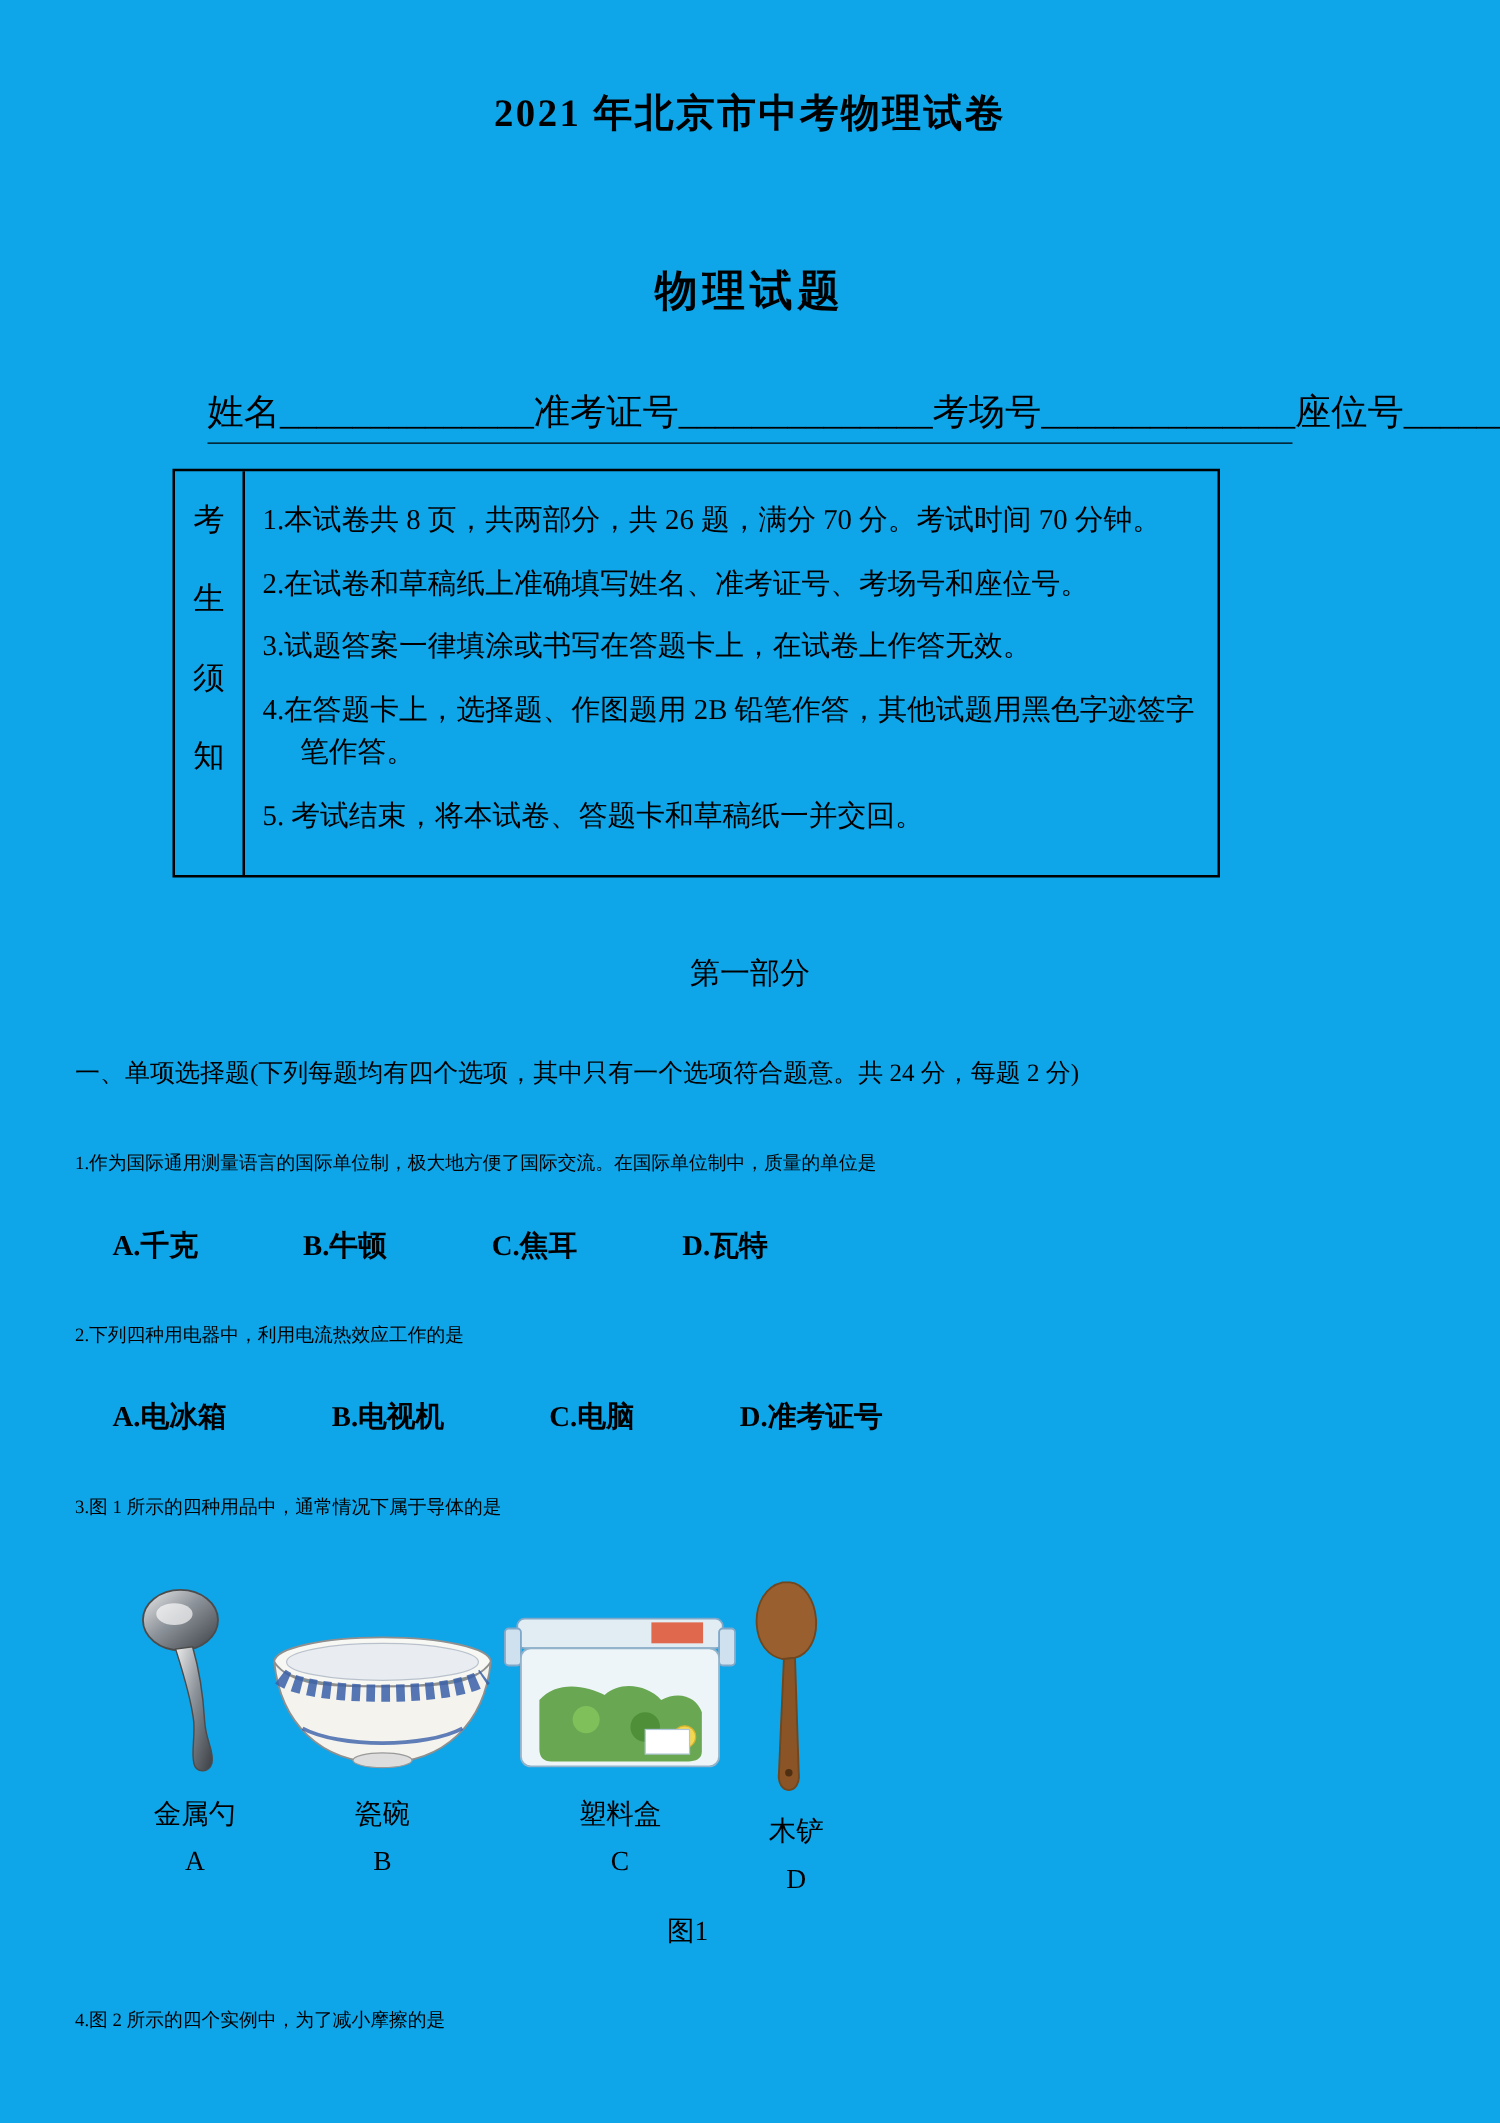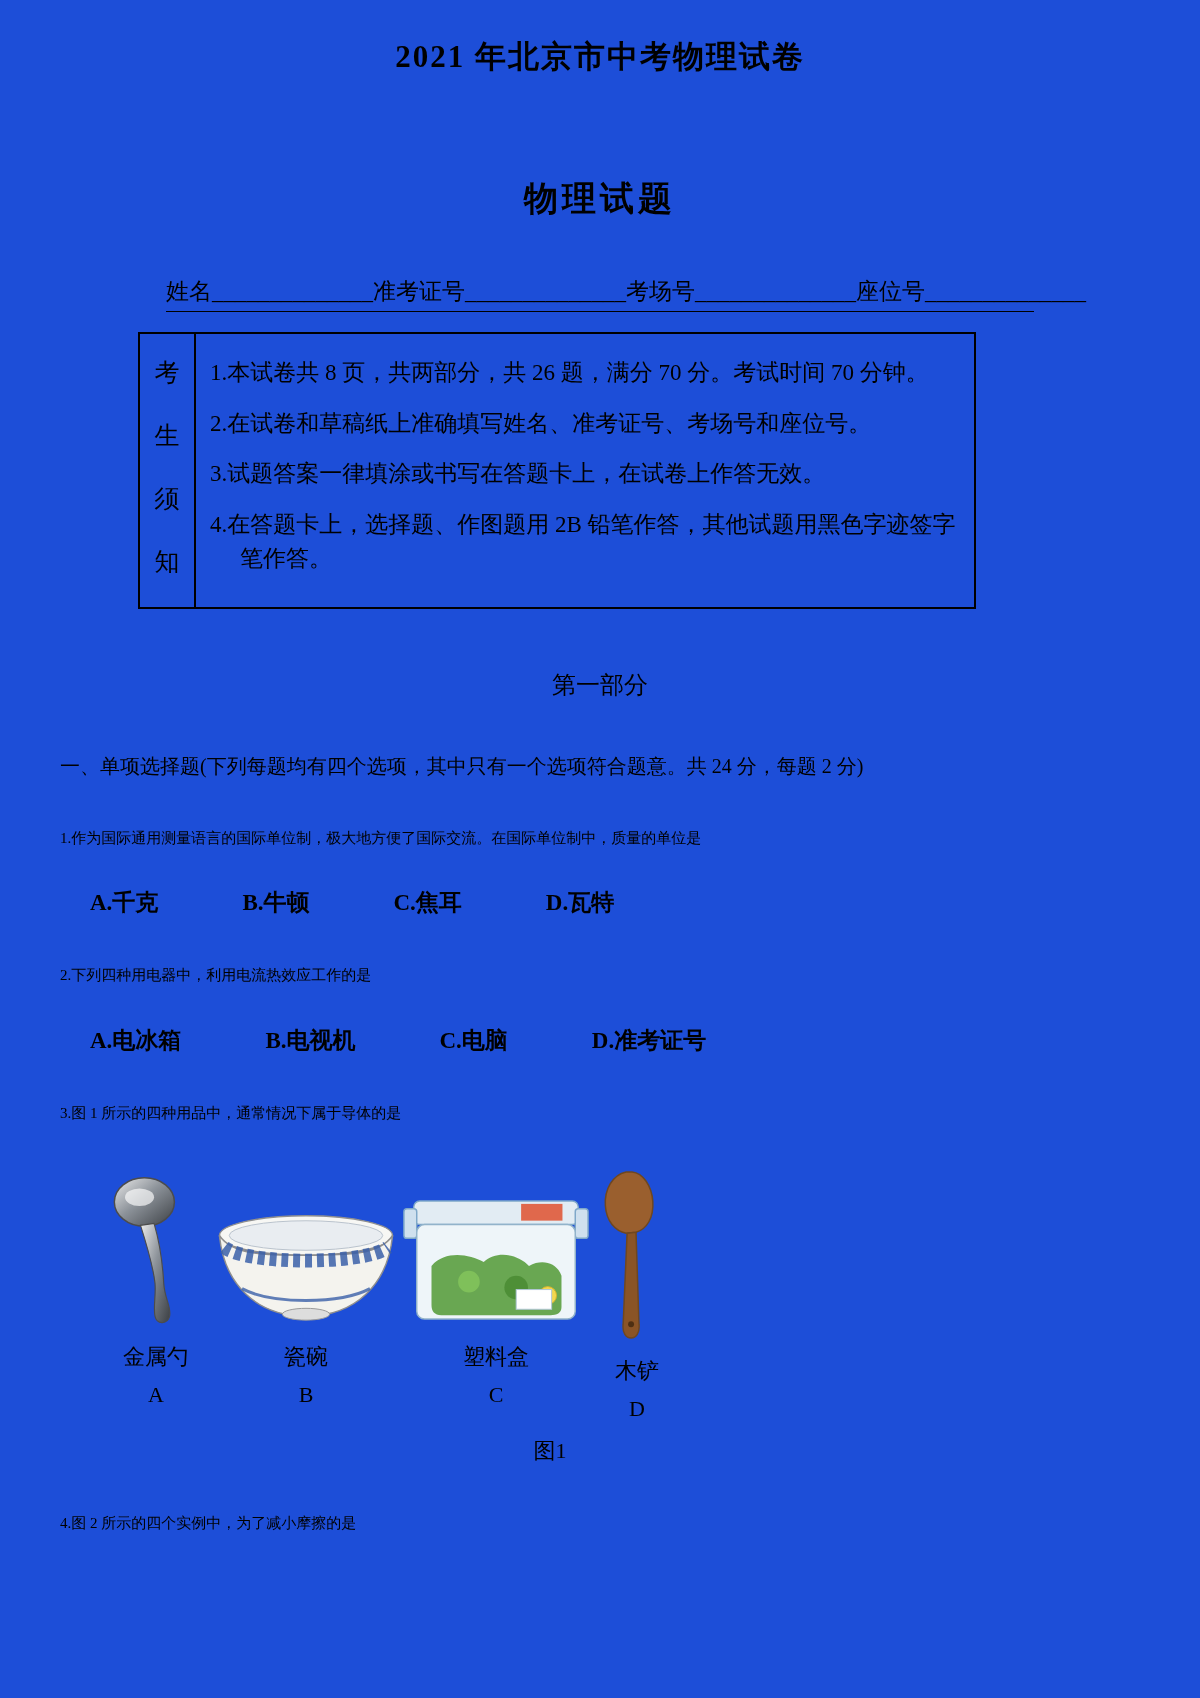--- a/index.html
+++ b/index.html
@@ -1,28 +1,28 @@
 <!DOCTYPE html>
 <html><head>
 <meta charset="utf-8">
 <style>
   * { margin:0; padding:0; box-sizing:border-box; }
   html,body { background:#ffffff; }
   body {
     width:1200px; min-height:1698px; margin:0 auto; color:#000;
     font-family:"Liberation Serif","DejaVu Serif",serif;
   }
-  .page { position:relative; width:1200px; min-height:1698px; padding:36px 60px 30px; background:#1d4ed8; }
+  .page { position:relative; width:1200px; min-height:1698px; padding:70px 60px 30px; background:#0ea5e9; }
 
   .doc-title { text-align:center; font-size:31px; font-weight:bold; letter-spacing:2px; }
   .doc-subtitle { text-align:center; font-size:34px; font-weight:bold; margin-top:98px; letter-spacing:4px; }
 
   .fields-row {
     margin:54px auto 0; width:868px; display:flex; justify-content:space-between;
-    font-size:23px; border-bottom:1.5px solid #000; padding-bottom:4px; white-space:nowrap;
+    font-size:29px; border-bottom:1.5px solid #000; padding-bottom:4px; white-space:nowrap;
   }
   .fields-row .blank { letter-spacing:0; }
 
   .notice-box { display:flex; border:2px solid #000; margin:20px 0 0 78px; width:838px; }
   .notice-side {
     width:56px; border-right:2px solid #000; display:flex; flex-direction:column;
     align-items:center; padding:22px 0; font-size:25px; gap:30px;
   }
   .notice-body { flex:1; padding:6px 16px 14px 14px; font-size:23px; }
   .notice-body p { margin:16px 0; line-height:1.5; padding-left:30px; text-indent:-30px; }
@@ -63,20 +63,21 @@
       <span>考</span>
       <span>生</span>
       <span>须</span>
       <span>知</span>
     </div>
     <div class="notice-body">
       <p>1.本试卷共 8 页，共两部分，共 26 题，满分 70 分。考试时间 70 分钟。</p>
       <p>2.在试卷和草稿纸上准确填写姓名、准考证号、考场号和座位号。</p>
       <p>3.试题答案一律填涂或书写在答题卡上，在试卷上作答无效。</p>
       <p>4.在答题卡上，选择题、作图题用 2B 铅笔作答，其他试题用黑色字迹签字笔作答。</p>
+      <p>5. 考试结束，将本试卷、答题卡和草稿纸一并交回。</p>
     </div>
   </div>
 
   <div class="part-heading">第一部分</div>
 
   <div class="section-title">一、单项选择题(下列每题均有四个选项，其中只有一个选项符合题意。共 24 分，每题 2 分)</div>
 
   <div class="q-stem">1.作为国际通用测量语言的国际单位制，极大地方便了国际交流。在国际单位制中，质量的单位是</div>
   <div class="options">
     <span class="opt">A.千克</span>

